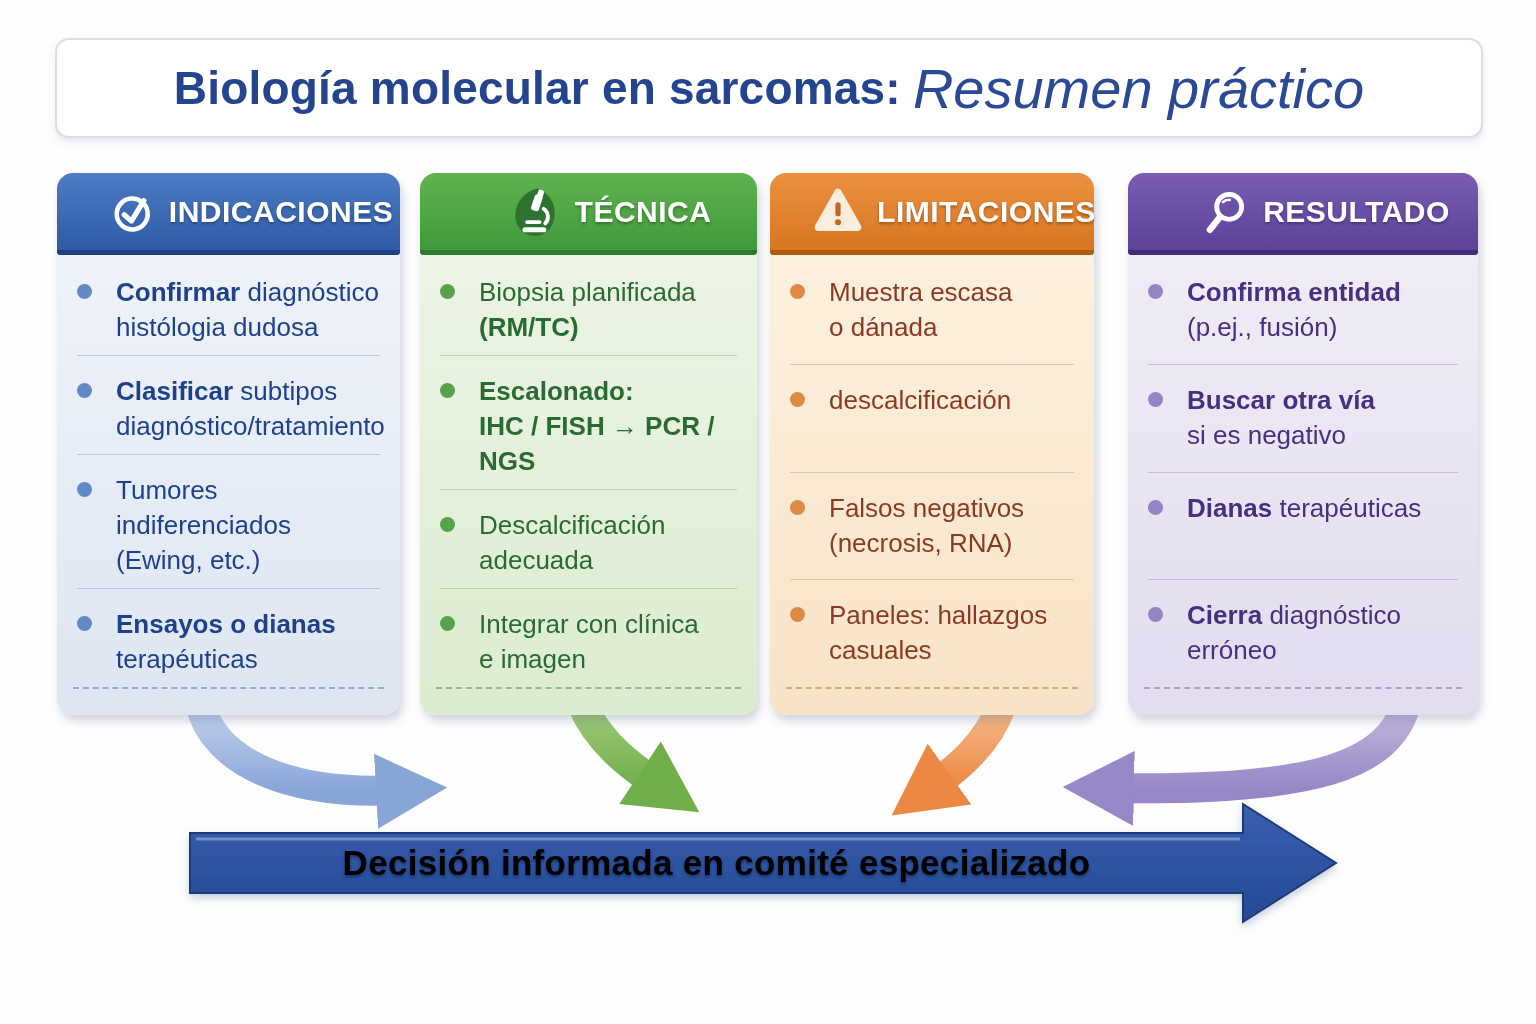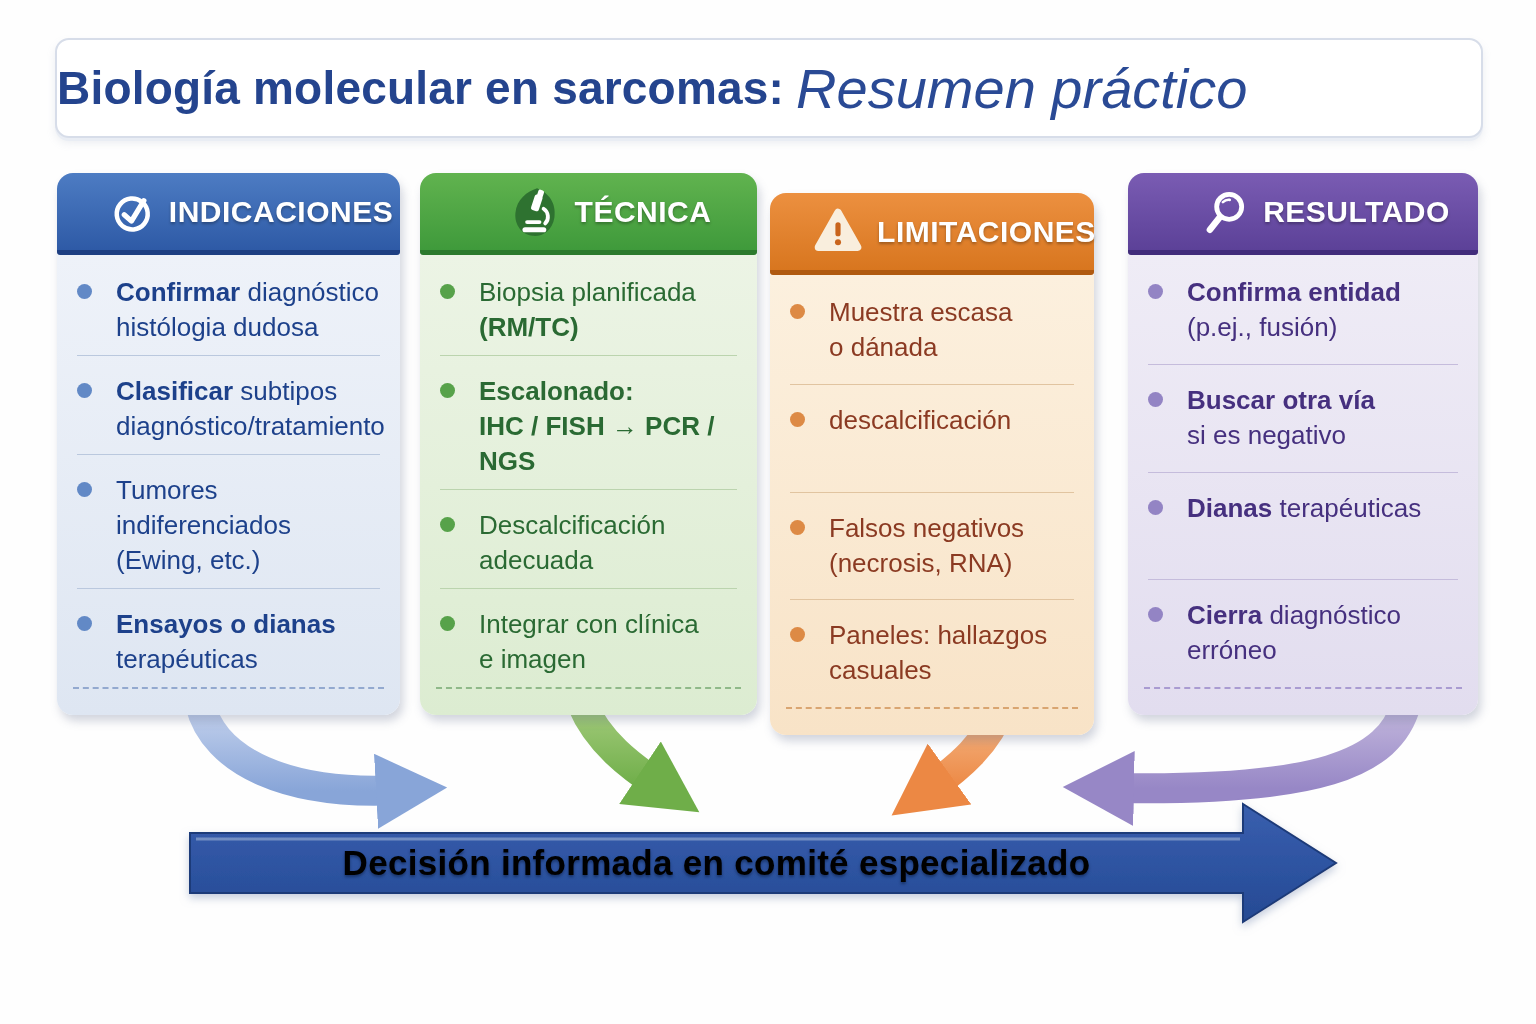--- a/index.html
+++ b/index.html
@@ -6,21 +6,21 @@
   body{
     width:1536px;height:1024px;position:relative;overflow:hidden;
     background:#fefefe;font-family:"Liberation Sans",sans-serif;
   }
 
   
   .title-card{
     position:absolute;left:55px;top:38px;width:1424px;height:96px;
     background:#ffffff;border:2px solid #d7dde9;border-radius:14px;
     box-shadow:0 3px 0 #e9edf4, 0 5px 8px rgba(150,160,185,.18);
-    display:flex;align-items:center;gap:12px;
+    display:flex;align-items:center;justify-content:center;gap:12px;
   }
   .title-main{font-size:46px;font-weight:bold;color:#24448e;letter-spacing:.2px;}
   .title-sub{font-size:56px;font-style:italic;font-weight:400;color:#2a4a95;}
 
   
   .card{
     position:absolute;top:173px;height:542px;display:flex;flex-direction:column;
     border-radius:18px 18px 16px 16px;
     box-shadow:3px 6px 10px rgba(95,105,135,.28);
     z-index:2;
@@ -42,21 +42,21 @@
   .items{list-style:none;margin:0;padding:2px 20px 0;display:flex;flex-direction:column;flex:1;}
   .item{flex:1;display:flex;gap:24px;align-items:flex-start;padding:18px 0 10px;border-bottom:1.5px solid var(--div);}
   .item:last-child{border-bottom:none;}
   .bullet{width:15px;height:15px;border-radius:50%;background:var(--bullet);margin-top:9px;flex:none;}
   .item-text{font-size:26px;line-height:35px;color:var(--text);font-weight:500;}
   .item-text .b{font-weight:bold;}
   .dashed{flex:none;border-top:2.5px dashed var(--dash);margin:0 16px 26px;}
 
   .card.c-blue  {left:57px;  width:343px; --hdr1:#4d7cc3;--hdr2:#2e5aa6;--hdr3:#1e3f82;--bg1:#eef2f9;--bg2:#dee6f2;--text:#1d418b;--bullet:#6289c6;--div:#bac8de;--dash:#93a9cf;}
   .card.c-green {left:420px; width:337px; --hdr1:#61b34f;--hdr2:#3f9a3b;--hdr3:#2c7a2d;--bg1:#ecf4e5;--bg2:#dcecd1;--text:#2a6a33;--bullet:#57a24a;--div:#bbd4ae;--dash:#8fb989;}
-  .card.c-orange{left:770px; width:324px;margin-top:20px; --hdr1:#ec9040;--hdr2:#d8761f;--hdr3:#b05a10;--bg1:#fcf0de;--bg2:#f8e3c7;--text:#8b3a22;--bullet:#dd8a45;--div:#e1c4a0;--dash:#d9a571;}
+  .card.c-orange{left:770px; width:324px; --hdr1:#ec9040;--hdr2:#d8761f;--hdr3:#b05a10;--bg1:#fcf0de;--bg2:#f8e3c7;--text:#8b3a22;--bullet:#dd8a45;--div:#e1c4a0;--dash:#d9a571;}
   .card.c-purple{left:1128px;width:350px; --hdr1:#7a5cb3;--hdr2:#5c4198;--hdr3:#412c7b;--bg1:#efecf6;--bg2:#e2ddef;--text:#46307f;--bullet:#9384c4;--div:#c5bcdc;--dash:#a99bd1;}
 
   .hdr-icon{flex:none;display:flex;align-items:center;}
 
   
   .overlay{position:absolute;left:0;top:0;z-index:1;pointer-events:none;}
 
   .decision-label{
     position:absolute;left:190px;top:833px;width:1053px;height:60px;z-index:3;
     display:flex;align-items:center;justify-content:center;

